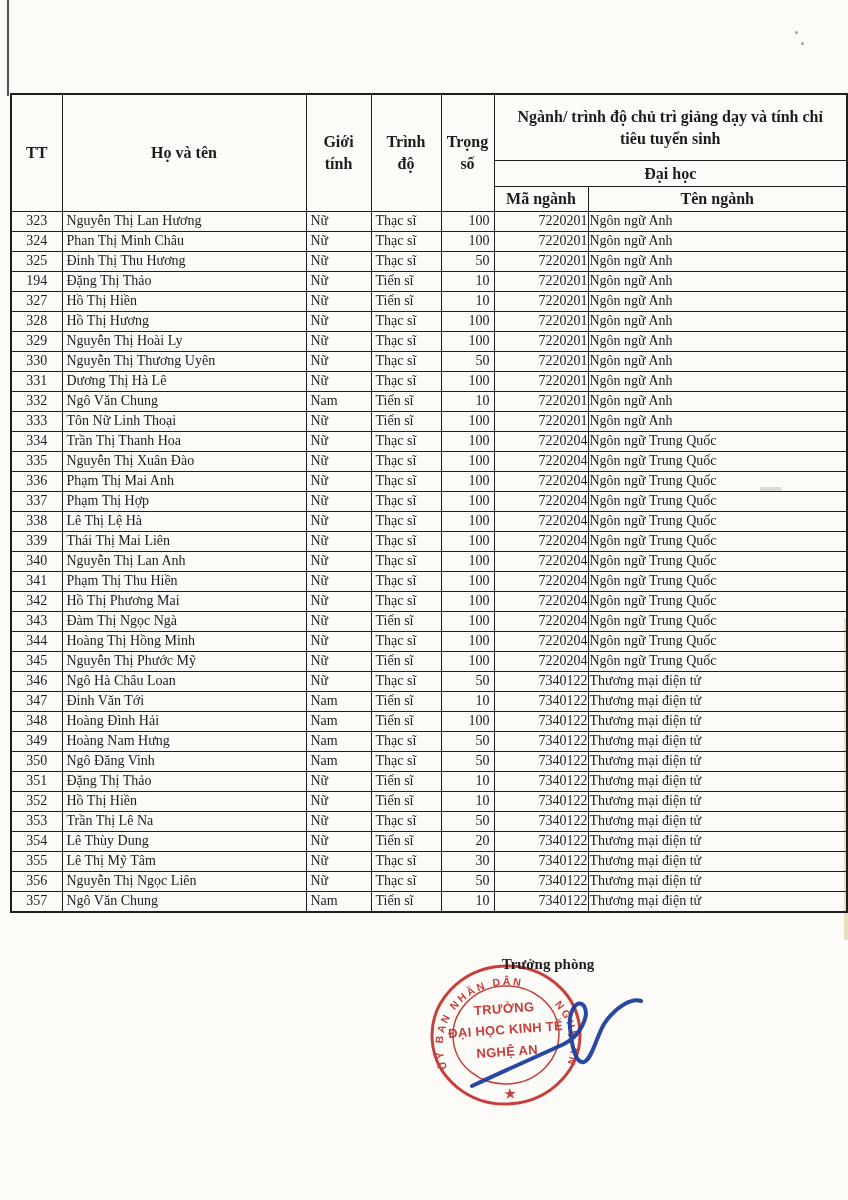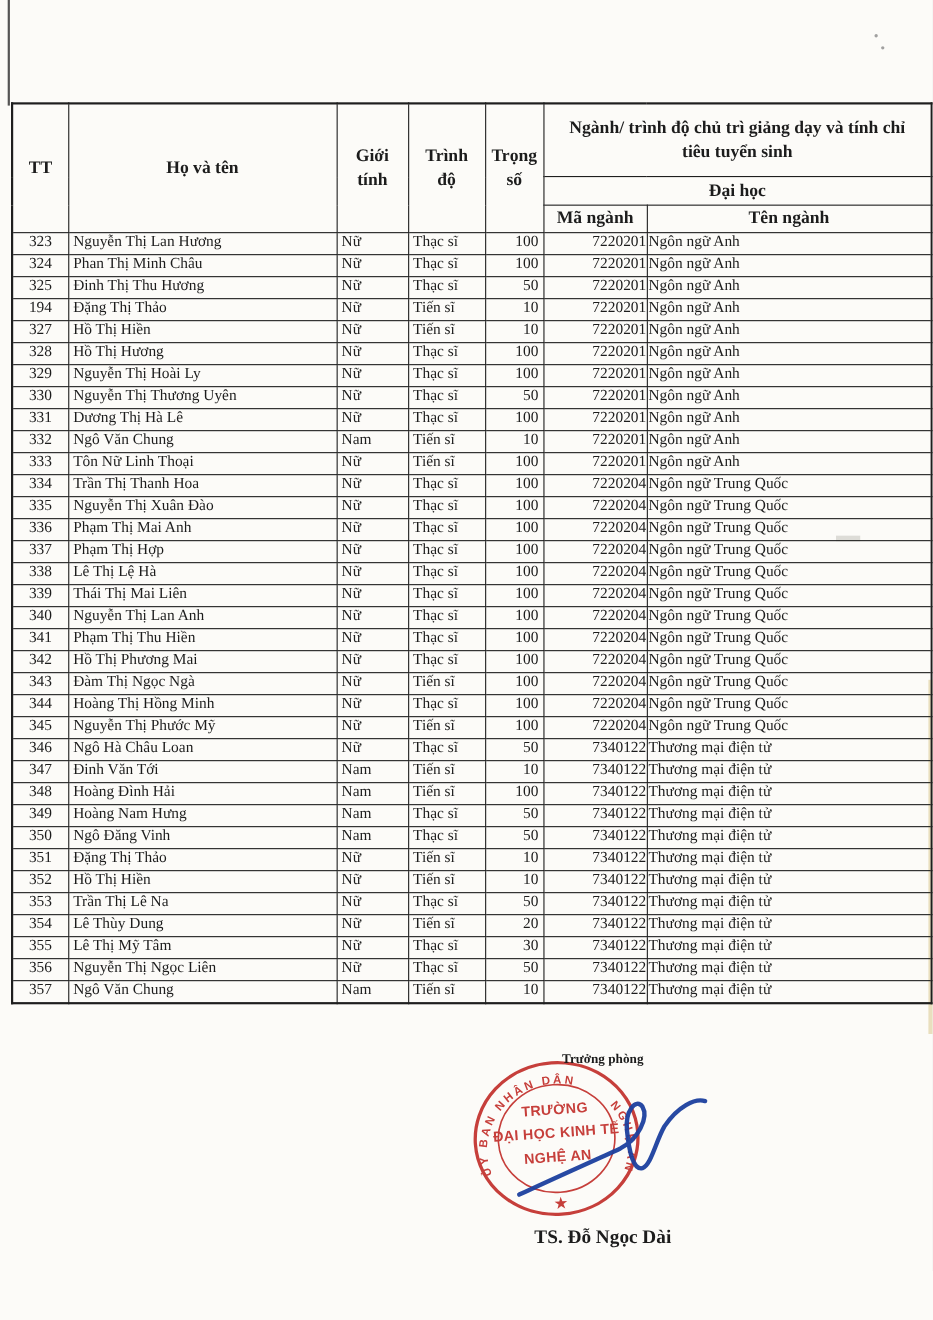--- a/index.html
+++ b/index.html
@@ -49,21 +49,21 @@
     line-height:1;
   }
   td.c-tt{text-align:center;padding:0 2px;}
   td.c-weight{text-align:right;padding-right:4px;margin-left:12px;}
   td.c-code{text-align:center;padding-left:44px;}
   td.c-major{padding-left:1px;}
 
   
   .sig-block{
     position:absolute;left:438px;top:954px;width:220px;
-    text-align:center;font-weight:bold;font-size:12px;line-height:1.4;
+    text-align:center;font-weight:bold;font-size:15px;line-height:1.4;
     z-index:3;
   }
   .sig-name{
     position:absolute;left:438px;top:1114px;width:220px;
     text-align:center;font-weight:bold;font-size:17.5px;
     z-index:3;
   }
 
   
   .stamp{
@@ -488,15 +488,14 @@
   <svg class="signature-ink" viewBox="0 0 260 150">
     <path d="M 44 128
              C 78 112, 110 98, 136 86
              C 152 78, 162 58, 156 48
              C 150 40, 140 52, 142 70
              C 144 90, 148 106, 156 104
              C 164 101, 168 80, 176 66
              C 188 48, 204 40, 213 43"></path>
   </svg>
 
-  <div class="sig-name">TS. Đỗ Ngọc Dài</div>
 
 </div>
 
 </body></html>

